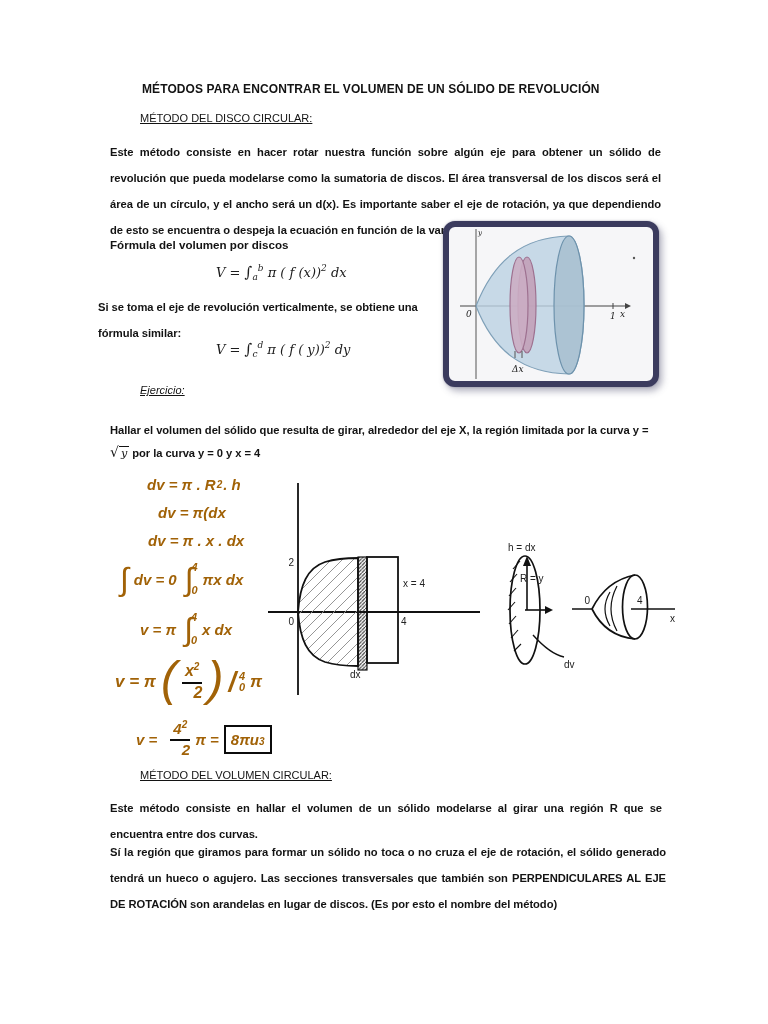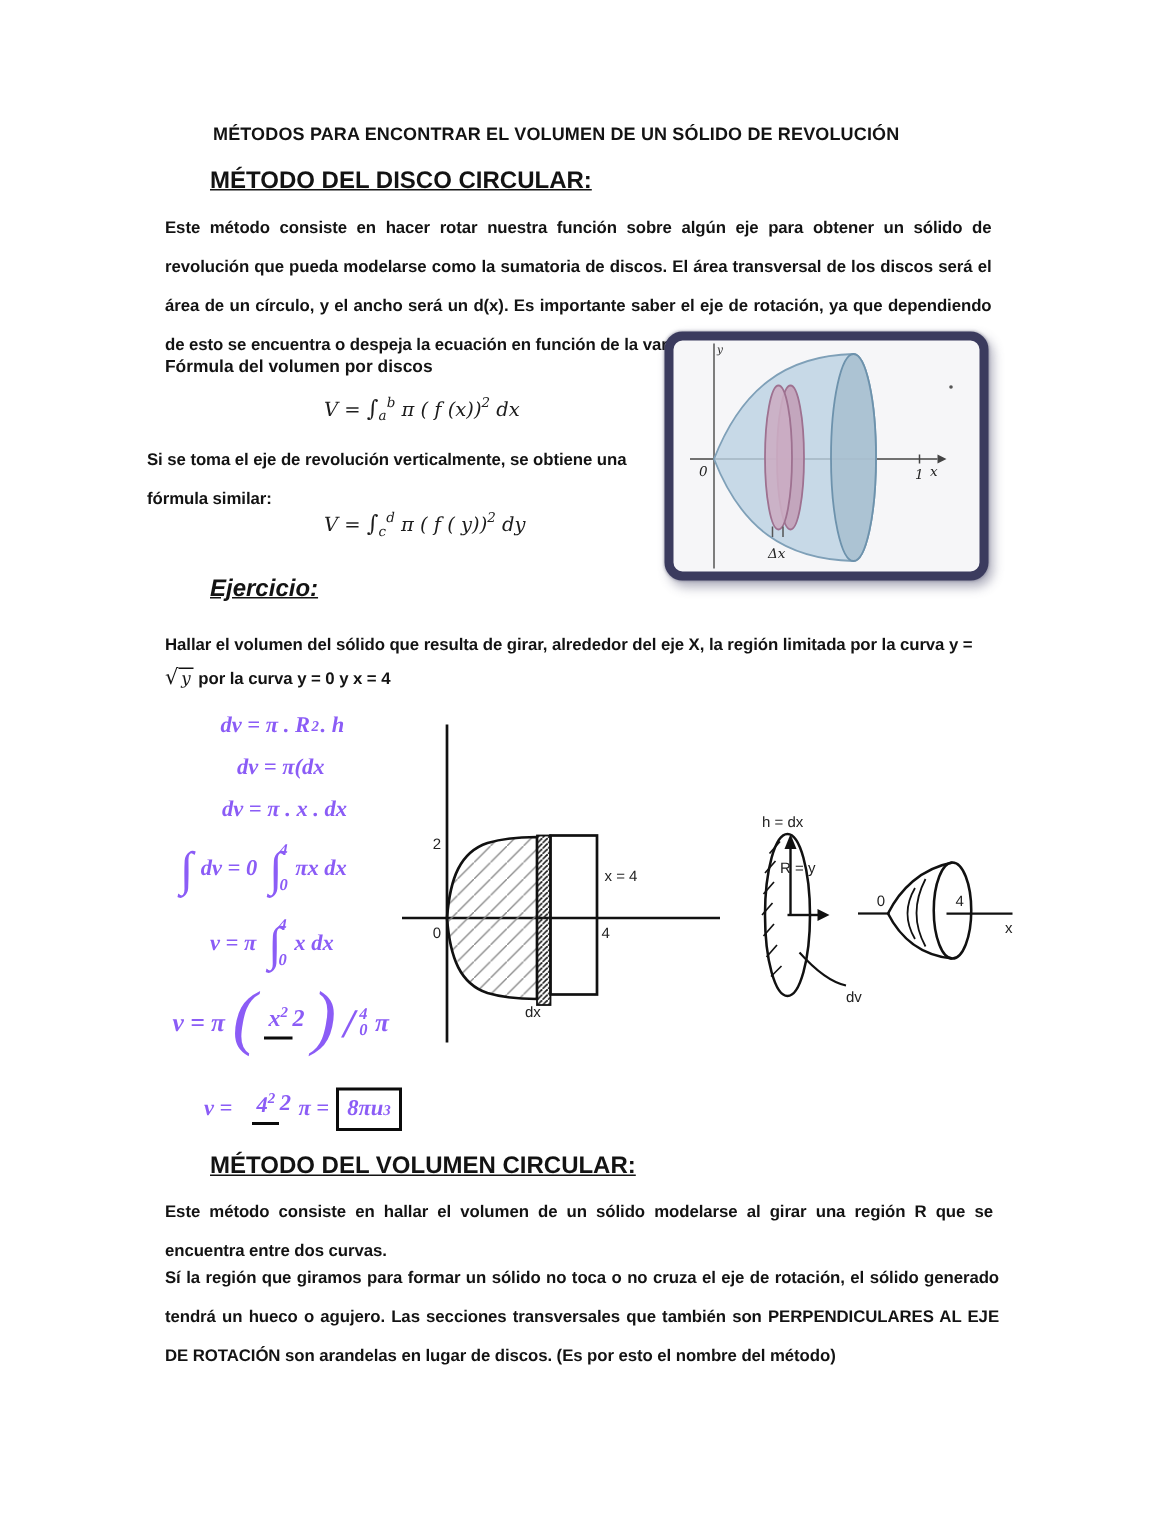--- a/index.html
+++ b/index.html
@@ -4,50 +4,50 @@
 <style>
   * { margin:0; padding:0; box-sizing:border-box; }
   html,body { background:#ffffff; }
   body {
     width:768px; height:1024px; position:relative;
     font-family:"Liberation Sans", sans-serif; color:#131313;
     overflow:hidden;
   }
   .abs { position:absolute; }
   .doc-title { font-size:12px; font-weight:bold; letter-spacing:.1px;margin-left:32px; }
-  .heading { font-size:16px; font-weight:bold; text-decoration:underline;padding-left:30px; }
+  .heading { font-size:11px; font-weight:normal; text-decoration:underline;padding-left:30px; }
   .heading.it { font-style:italic; }
   .para {
     font-size:11.2px; font-weight:bold; line-height:26px;
     text-align:justify; letter-spacing:-.05px;
   }
   .note { text-align:left; }
   .caption { font-size:11.6px; font-weight:bold; }
   .formula {
     font-family:"DejaVu Serif", serif; font-style:italic;
     font-size:13px; color:#1c1c1c; white-space:nowrap;
   }
   .fsub { font-size:9px; vertical-align:-3px; }
   .fsup { font-size:9px; vertical-align:6px; }
   .intsm { font-style:normal; font-size:15px; }
   
   .step {
-    font-family:Liberation Serif, serif; font-style:italic; font-weight:bold;
-    font-size:15px; color:#8b5cf6; display:flex; align-items:center; gap:5px;
+    font-family:Liberation Sans, sans-serif; font-style:italic; font-weight:bold;
+    font-size:15px; color:#a16207; display:flex; align-items:center; gap:5px;
     white-space:nowrap;
   }
   .step.lg { font-size:17px; }
   .ssup { font-size:10px; vertical-align:super; line-height:1; }
   .bigint { font-size:32px; font-weight:400; line-height:1; font-style:italic; }
   .int-lims {
     display:inline-flex; flex-direction:column; justify-content:space-between;
     height:38px; font-size:11px; line-height:1; margin-left:-7px; padding:2px 0;
   }
   .int-lims.small { height:26px; margin-left:-2px; }
-  .frac { display:inline-flex; flex-direction:row; align-items:flex-start; line-height:1.05; font-size:15px; }
+  .frac { display:inline-flex; flex-direction:column; align-items:flex-end; line-height:1.05; font-size:15px; }
   .frac .num { border-bottom:2px solid #0b0b0b; padding:0 3px 2px; }
   .frac .den { padding-top:1px; }
   .frac.lgf { font-size:16px; }
   .bigparen { font-size:48px; font-weight:400; line-height:.9; transform:translateY(-3px); }
   .evalslash { font-size:27px; line-height:1; }
   .result-box { border:2.5px solid #0b0b0b; padding:4px 5px; display:inline-flex; align-items:baseline; }
   
   .sqrt { white-space:nowrap; }
   .sqrt-sign { font-family:"DejaVu Serif", serif; font-weight:400; font-size:14px; }
   .sqrt-arg { font-family:"DejaVu Serif", serif; font-style:italic; font-weight:400;

